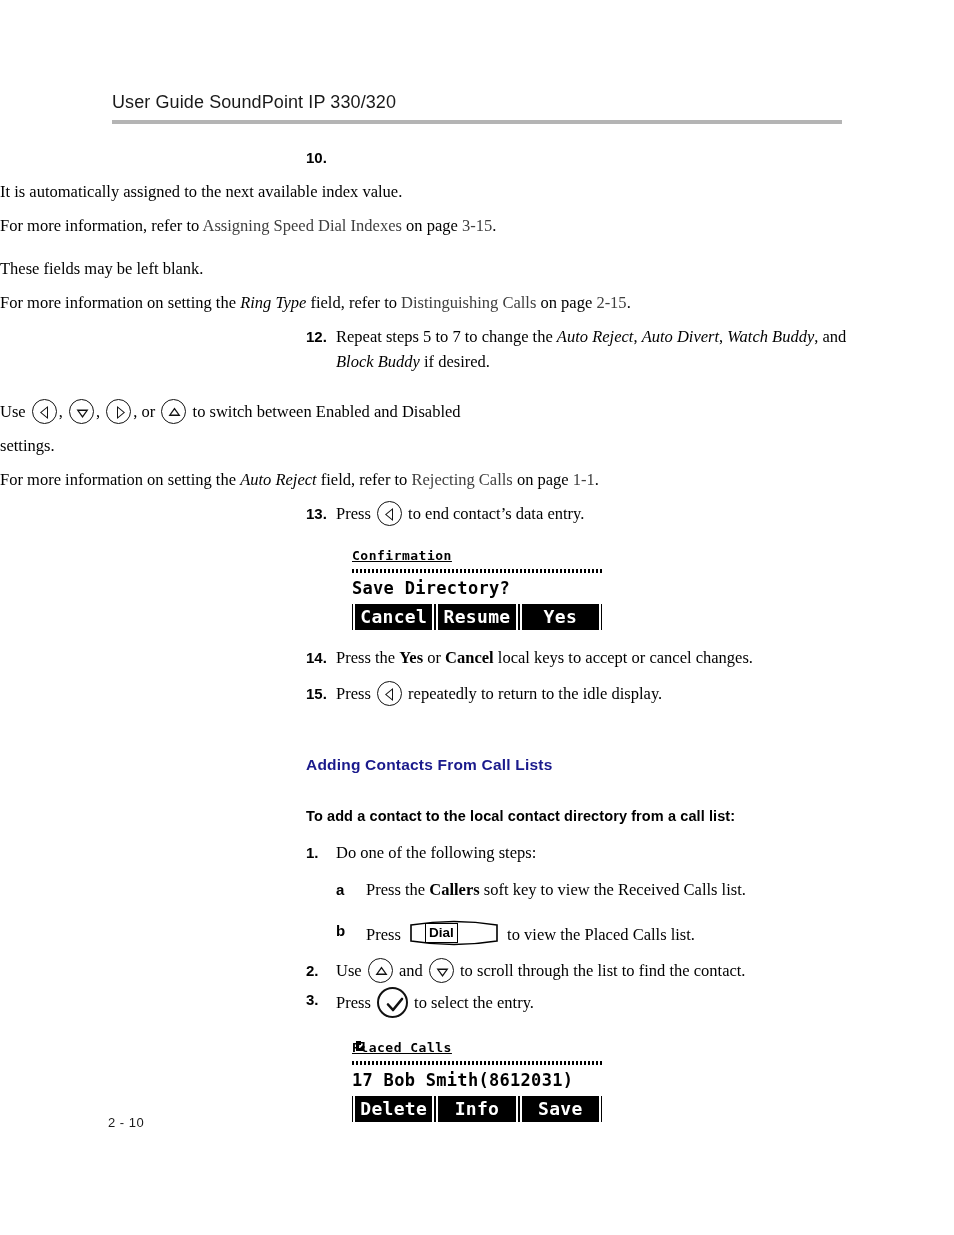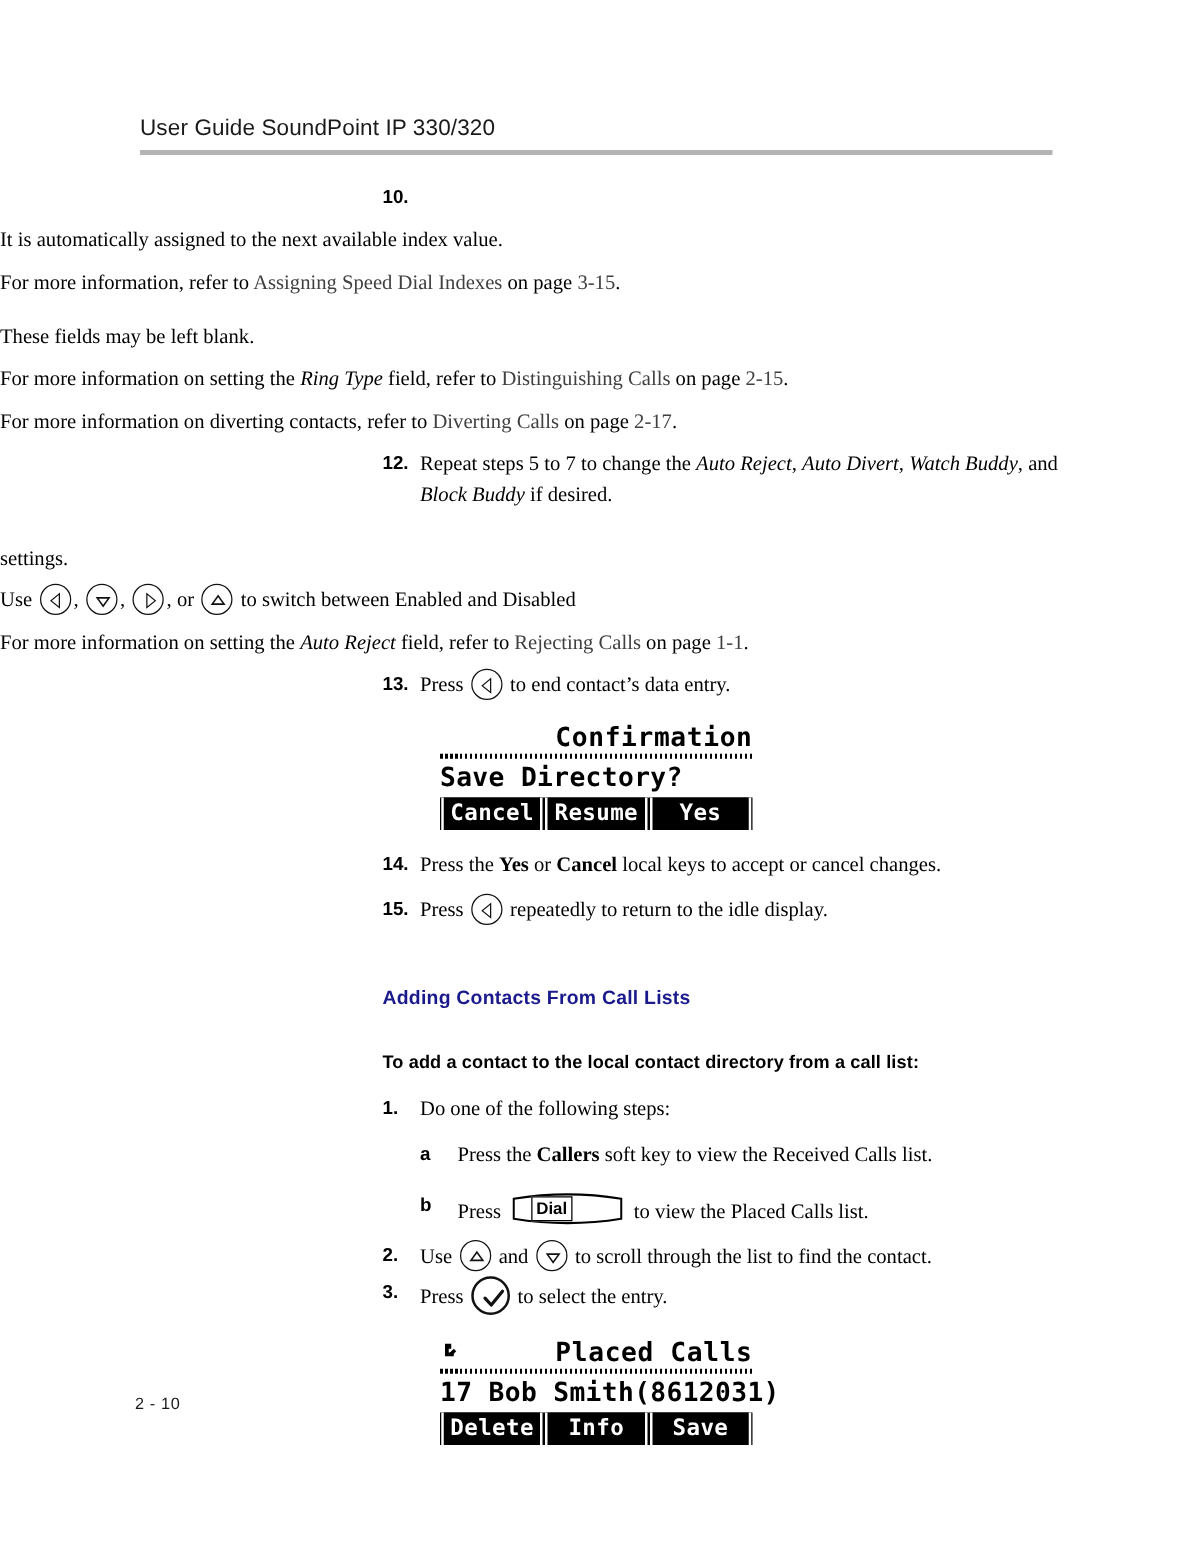--- a/index.html
+++ b/index.html
@@ -163,39 +163,40 @@
     margin: 0 auto;
     width: 250px;
     font-family: "DejaVu Sans Mono", monospace;
     color: #000;
   }
   .lcd-title-row {
     position: relative;
     height: 26px;
   }
   .lcd-title {
-    text-align: right;
-    font-size: 21px;
+    text-align: left;
+    font-size: 13px;
     font-weight: bold;
     letter-spacing: .5px;
     line-height: 26px;
+    text-decoration: underline;
   }
   .lcd-handset {
     position: absolute;
     left: 2px;
     top: 4px;
   }
   .lcd-dots {
     height: 4px;
     background-image: repeating-linear-gradient(
       to right, #000 0 2px, transparent 2px 4px);
     margin-bottom: 2px;
   }
   .lcd-line {
-    font-size: 21px;
+    font-size: 17px;
     font-weight: bold;
     letter-spacing: .3px;
     line-height: 26px;
     white-space: nowrap;
   }
   .lcd-softkeys {
     display: flex;
     background: #000;
     height: 26px;
     margin-top: 3px;
@@ -244,51 +245,48 @@
   <div class="para">
     <span>For more information, refer to </span><span class="link">Assigning Speed Dial Indexes</span><span> on page </span><span class="link">3-15</span><span>.</span>
   </div>
 
   <div class="gap-s"></div>
 
   <div class="para">These fields may be left blank.</div>
   <div class="para">
     <span>For more information on setting the </span><i class="term">Ring Type</i><span> field, refer to </span><span class="link">Distinguishing Calls</span><span> on page </span><span class="link">2-15</span><span>.</span>
   </div>
-  <div class="para">
-    <span>For more information on diverting contacts, refer to </span><span class="link">Diverting Calls</span><span> on page </span><span class="link">2-17</span><span>.</span>
-  </div>
 
   <div class="gap-s"></div>
 
   <div class="step">
     <div class="step-num">12.</div>
     <div class="step-body">
       <span>Repeat steps 5 to 7 to change the </span><i class="term">Auto Reject</i><span>, </span><i class="term">Auto Divert</i><span>, </span><i class="term">Watch Buddy</i><span>, and </span><i class="term">Block Buddy</i><span> if desired.</span>
     </div>
   </div>
 
   <div class="gap-m"></div>
 
-  <div class="para">settings.</div>
   <div class="para tight">
     <span>Use </span><span class="key"><svg width="25" height="25" viewBox="0 0 25 25">
           <polygon points="15,6 15,19 7,12.5" fill="#111"></polygon>
           <polygon points="14,8 14,17 8.5,12.5" fill="#fff"></polygon>
         </svg></span><span>, </span><span class="key"><svg width="25" height="25" viewBox="0 0 25 25">
           <polygon points="6.5,9.5 18.5,9.5 12.5,18" fill="#111"></polygon>
           <polygon points="9,11 16,11 12.5,15.8" fill="#fff"></polygon>
         </svg></span><span>, </span><span class="key"><svg width="25" height="25" viewBox="0 0 25 25">
           <polygon points="10,6 10,19 18,12.5" fill="#111"></polygon>
           <polygon points="11,8 11,17 16.5,12.5" fill="#fff"></polygon>
         </svg></span><span>, or </span><span class="key"><svg width="25" height="25" viewBox="0 0 25 25">
           <polygon points="6.5,16 18.5,16 12.5,7.5" fill="#111"></polygon>
           <polygon points="9,14.5 16,14.5 12.5,9.7" fill="#fff"></polygon>
         </svg></span><span> to switch between Enabled and Disabled</span>
   </div>
+  <div class="para">settings.</div>
   <div class="para">
     <span>For more information on setting the </span><i class="term">Auto Reject</i><span> field, refer to </span><span class="link">Rejecting Calls</span><span> on page </span><span class="link">1-1</span><span>.</span>
   </div>
 
   <div class="gap-s"></div>
 
   <div class="step">
     <div class="step-num">13.</div>
     <div class="step-body">
       <span>Press </span><span class="key"><svg width="25" height="25" viewBox="0 0 25 25">

